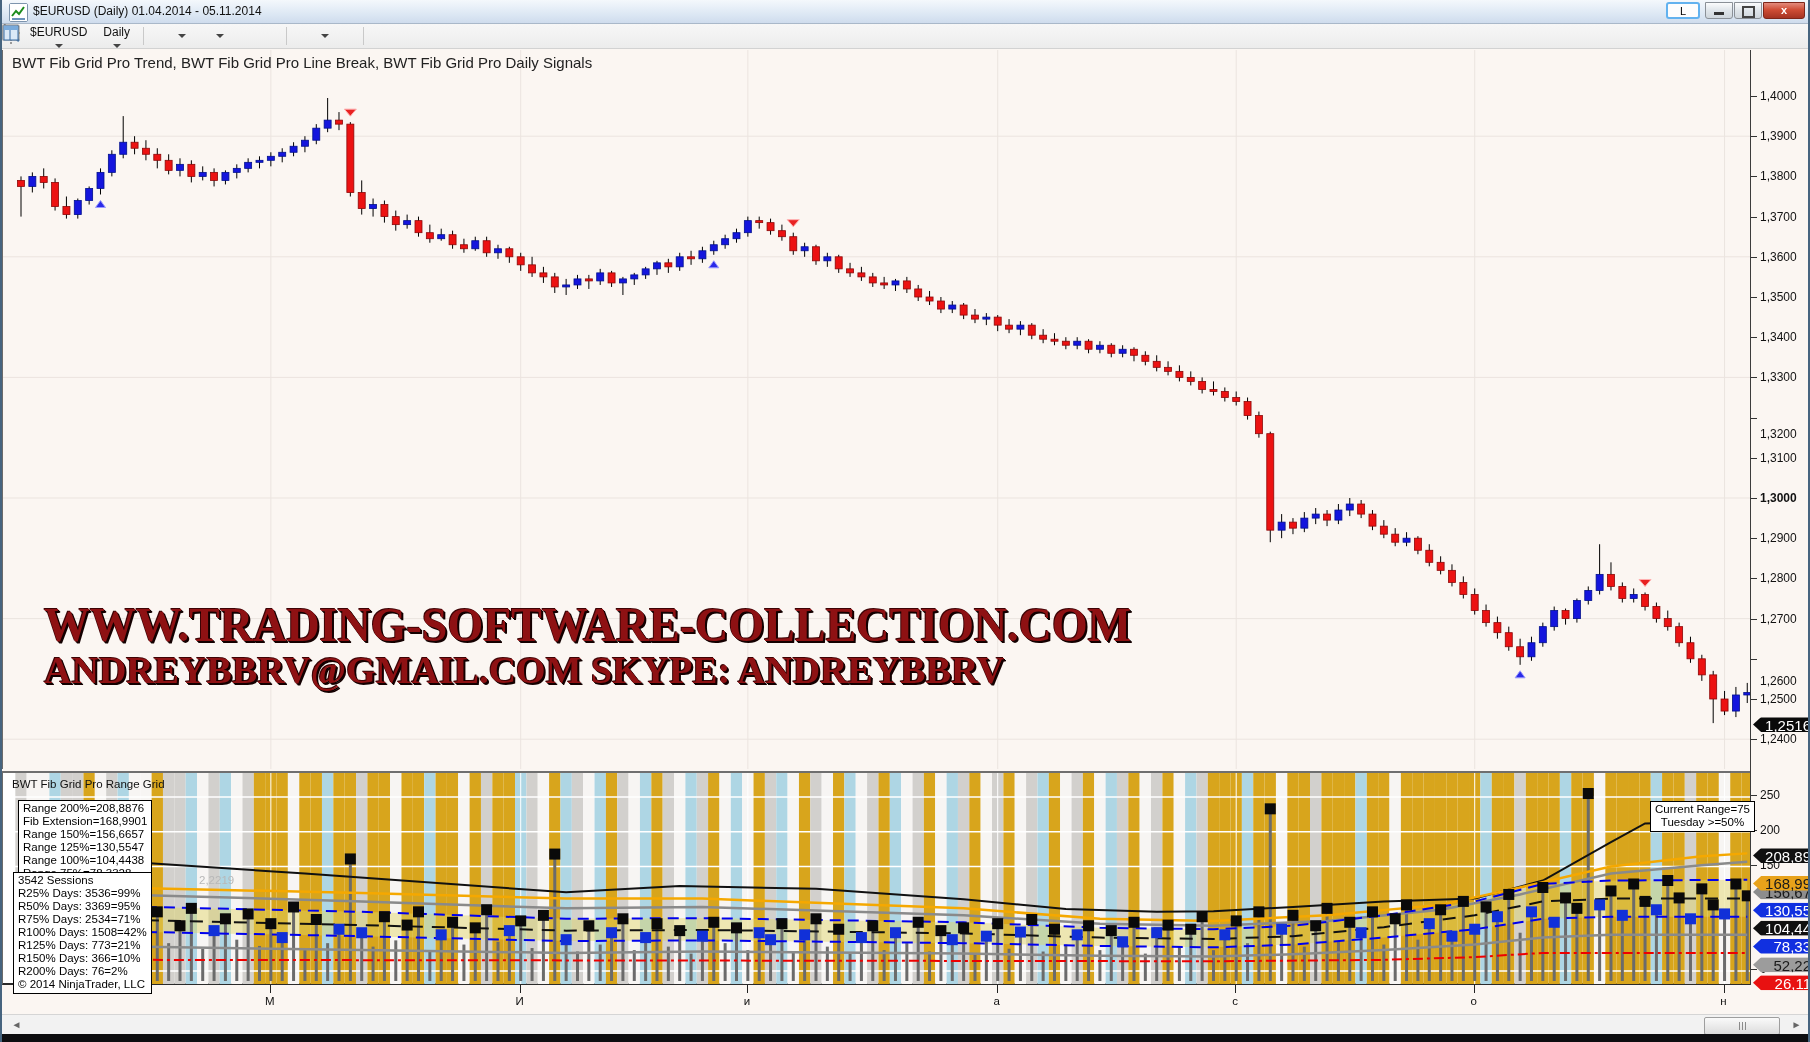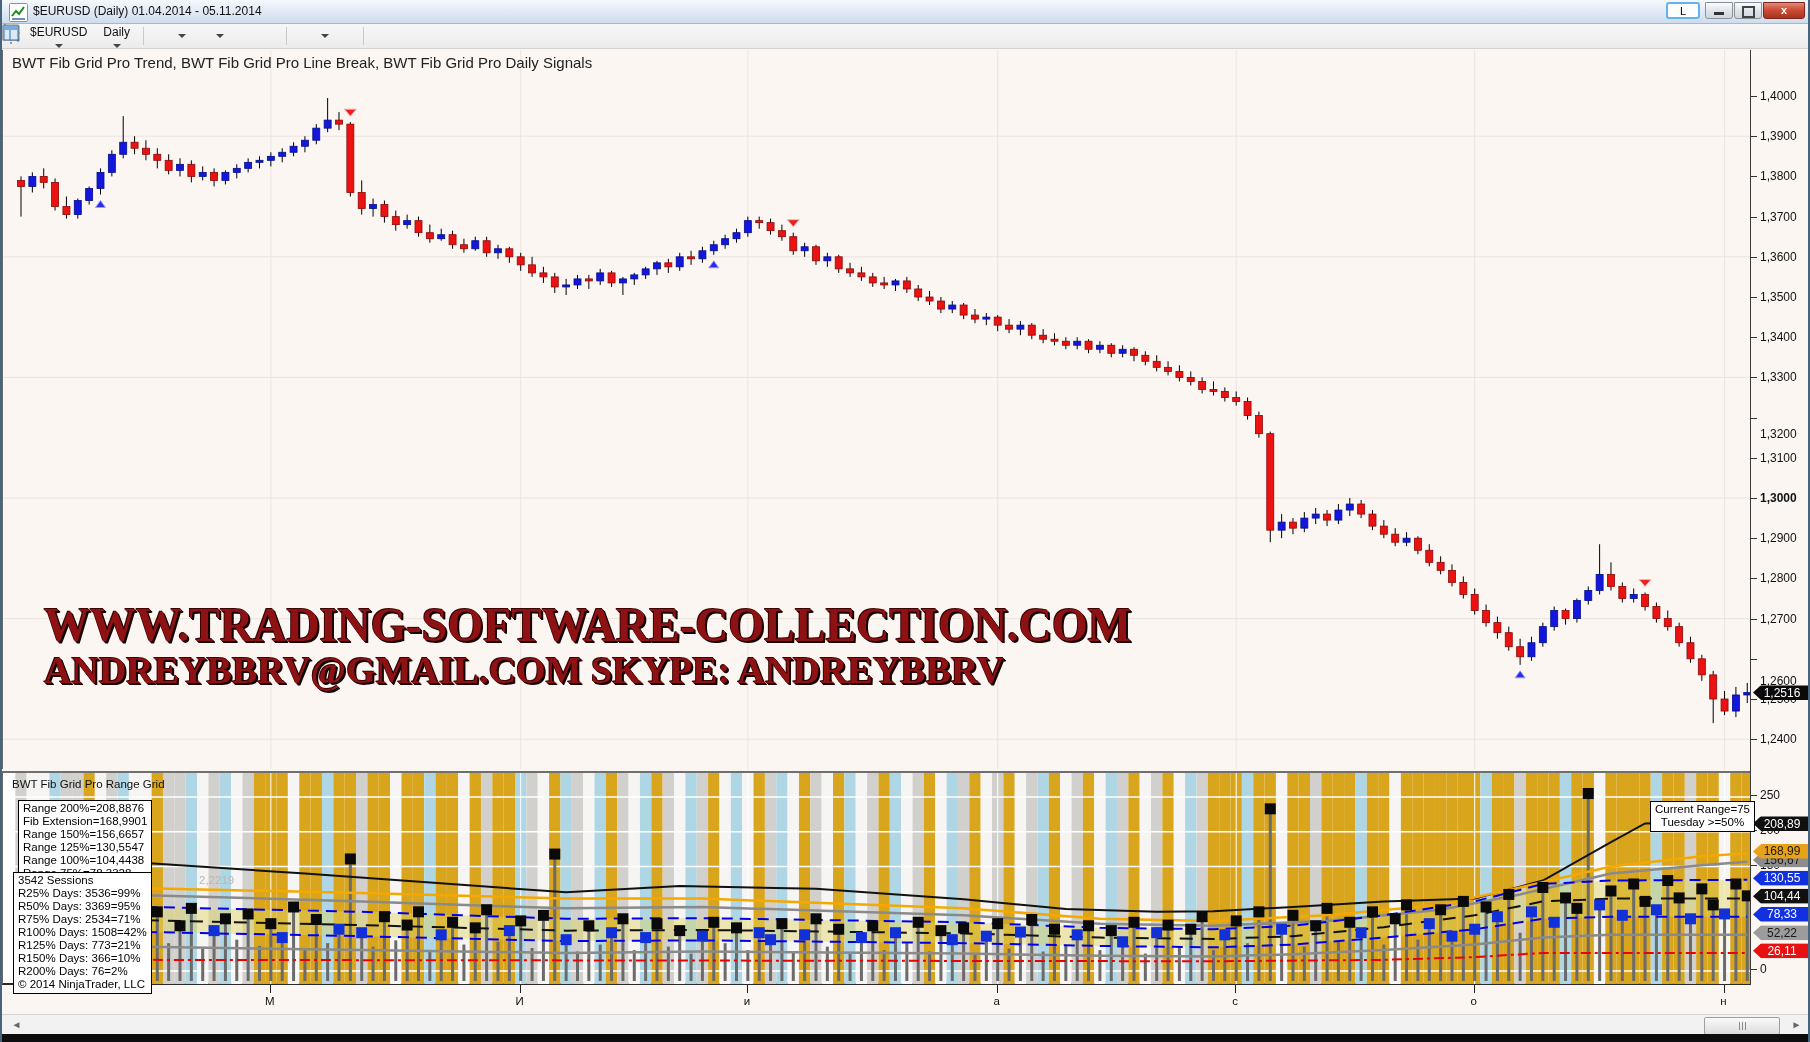--- a/index.html
+++ b/index.html
@@ -44,22 +44,22 @@
   .infobox{position:absolute;background:#fff;border:1px solid #000;padding:1px 4px 2px 4px;z-index:8;
      font-size:11.5px;color:#000;line-height:13px;white-space:nowrap;}
   #infobox1{left:16px;top:800px;}
   #infobox2{left:11px;top:872px;}
   #gray-remnant{position:absolute;left:197px;top:874px;color:#b8b8b8;font-size:11.5px;z-index:7;}
   #currentrange-box{left:1648px;top:801px;text-align:center;z-index:9;}
   
   #price-axis{position:absolute;left:1748px;top:50px;width:62px;height:935px;border-left:1px solid #3c3c3c;}
   .ptick{position:absolute;left:0;width:6px;height:1px;background:#333;}
   .plabel{position:absolute;left:9px;color:#111;font-size:12px;transform:translateY(-50%);}
-  .tag{position:absolute;left:2px;width:58px;height:15px;line-height:15px;text-align:center;font-size:12px;
-     clip-path:polygon(0 50%,14% 0,100% 0,100% 100%,14% 100%);transform:translateY(-50%);z-index:4;}
+  .tag{position:absolute;left:2px;width:58px;height:15px;line-height:15px;text-align:right;font-size:15px;
+     clip-path:polygon(0 50%,14% 0,100% 0,100% 100%,14% 100%);transform:translateY(-50%);z-index:4;margin-top:32px;}
   #time-axis{position:absolute;left:0;top:985px;width:1748px;height:29px;background:#fbf6f2;}
   .mtick{position:absolute;top:0;width:1px;height:8px;background:#222;}
   .mlabel{position:absolute;top:10px;color:#111;font-size:11.5px;transform:translateX(-50%);}
   
   #hscroll{position:absolute;left:0;top:1014px;width:1810px;height:20px;background:#f2f2f2;border-top:1px solid #d5d5d5;}
   .scr-arrow{position:absolute;top:2px;width:17px;height:16px;color:#666;text-align:center;line-height:15px;font-size:10px;}
   #scr-left{left:6px;}
   #scr-right{left:1786px;}
   #scr-thumb{position:absolute;left:1702px;top:2px;width:74px;height:16px;background:linear-gradient(#fafafa,#dcdcdc);
      border:1px solid #9e9e9e;border-radius:2px;display:flex;align-items:center;justify-content:center;gap:2px;}

